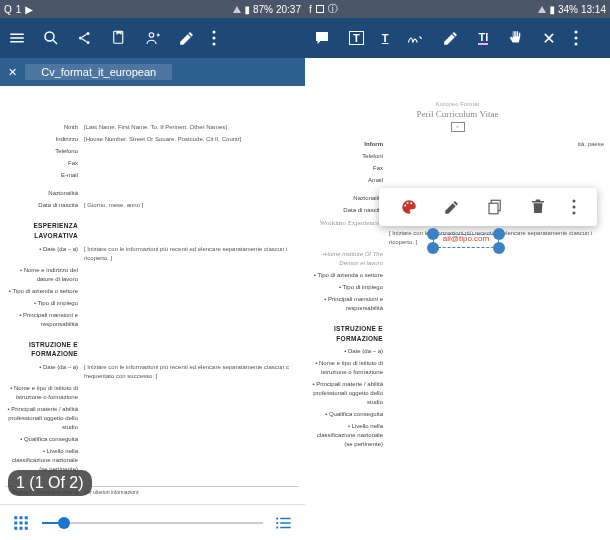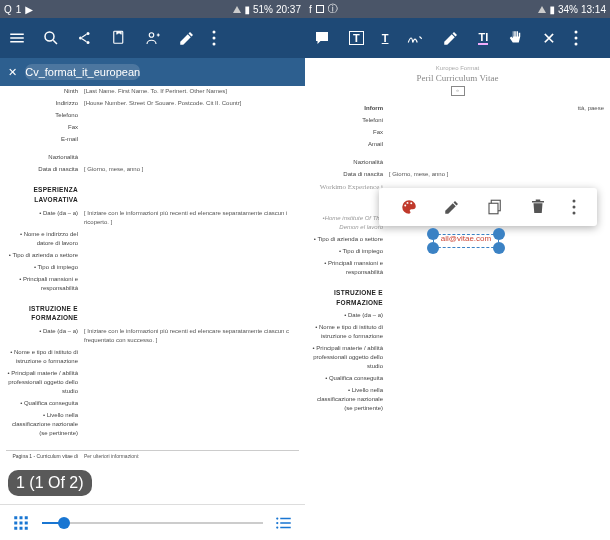--- a/index.html
+++ b/index.html
@@ -5,21 +5,21 @@
     * { margin: 0; padding: 0; box-sizing: border-box; }
     body { width: 610px; height: 540px; display: flex; font-family: Arial, sans-serif; background: #fff; }
     .screen { width: 305px; height: 540px; display: flex; flex-direction: column; position: relative; overflow: hidden; }
     .status-bar { height: 18px; background: #4a5568; color: #fff; display: flex; align-items: center; padding: 0 4px; font-size: 10px; }
     .status-left { display: flex; gap: 4px; align-items: center; }
     .status-right { margin-left: auto; display: flex; gap: 3px; align-items: center; }
     .toolbar { height: 40px; background: #1e4976; display: flex; align-items: center; padding: 0 8px; gap: 16px; }
     .toolbar svg, .toolbar .ticon { color: #fff; fill: #fff; }
     .tab-bar { height: 28px; background: #2d5f8f; display: flex; align-items: center; padding: 0 8px; color: #fff; font-size: 11px; gap: 8px; }
     .doc-area { flex: 1; background: #fff; position: relative; overflow: hidden; }
-    .doc-page { padding: 1px 6px; font-size: 6px; color: #333; line-height: 1.5; }
+    .doc-page { padding: 8px 6px; font-size: 6px; color: #333; line-height: 1.5; margin-top: 29px; }
     .doc-row { display: flex; margin-bottom: 3px; }
     .doc-label { width: 78px; text-align: right; padding-right: 6px; color: #444; flex-shrink: 0; }
     .doc-value { flex: 1; color: #555; }
     .doc-section { font-weight: bold; text-transform: uppercase; font-size: 6.5px; color: #222; margin: 8px 0 4px 0; letter-spacing: 0.3px; }
     .doc-section-row { display: flex; align-items: baseline; }
     .doc-section-row .doc-label { width: 78px; }
     .page-counter { position: absolute; bottom: 8px; left: 8px; background: rgba(60,60,60,0.85); color: #fff; font-size: 16px; padding: 4px 8px; border-radius: 10px; }
     .bottom-bar { height: 36px; background: #fff; border-top: 1px solid #ddd; display: flex; align-items: center; padding: 0 12px; gap: 12px; }
     .slider-track { flex: 1; height: 2px; background: #ccc; position: relative; }
     .slider-fill { position: absolute; left: 0; top: 0; height: 2px; width: 10%; background: #1976d2; }
@@ -47,21 +47,21 @@
 <div class="screen">
   <div class="status-bar">
     <div class="status-left">
       <span>Q</span>
       <span>1</span>
       <span>▶</span>
     </div>
     <div class="status-right">
       <span class="signal"></span>
       <span>▮</span>
-      <span>51%</span>
+      <span>87%</span>
       <span>20:37</span>
     </div>
   </div>
 
   <div class="toolbar">
     <svg width="18" height="18" viewBox="0 0 24 24">
         <path fill="#fff" d="M3 6h18v2H3zM3 11h18v2H3zM3 16h18v2H3z"></path>
       </svg>
     <svg width="18" height="18" viewBox="0 0 24 24">
         <circle cx="10" cy="10" r="6" stroke="#fff" stroke-width="2" fill="none"></circle>
@@ -86,21 +86,21 @@
       </svg>
     <svg width="4" height="18" viewBox="0 0 4 18">
         <circle cx="2" cy="3" r="1.5" fill="#fff"></circle>
         <circle cx="2" cy="9" r="1.5" fill="#fff"></circle>
         <circle cx="2" cy="15" r="1.5" fill="#fff"></circle>
       </svg>
   </div>
 
   <div class="tab-bar">
     <span>✕</span>
-    <span style="background:rgba(255,255,255,0.15);padding:2px 0;border-radius:7px;">Cv_format_it_european</span>
+    <span style="background:rgba(255,255,255,0.15);padding:2px 16px;">Cv_format_it_european</span>
   </div>
 
   <div class="doc-area">
     <div class="doc-page">
       <div class="doc-row">
           <div class="doc-label">Ninth</div>
           <div class="doc-value">[Last Name. First Name. To. If Perinert. Other Names]</div>
         </div>
       <div class="doc-row">
           <div class="doc-label">Indirizzo</div>
@@ -324,20 +324,20 @@
         </svg>
       <svg width="4" height="18" viewBox="0 0 4 18">
           <circle cx="2" cy="3" r="1.5" fill="#555"></circle>
           <circle cx="2" cy="9" r="1.5" fill="#555"></circle>
           <circle cx="2" cy="15" r="1.5" fill="#555"></circle>
         </svg>
     </div>
 
     <div class="selection-box">
       <div class="sel-border"></div>
-      <div class="sel-text">ail@vitae.com</div>
+      <div class="sel-text">ail@tipo.com</div>
       <div class="sel-handle tl"></div>
       <div class="sel-handle tr"></div>
       <div class="sel-handle bl"></div>
       <div class="sel-handle br"></div>
     </div>
   </div>
 </div>
 
 </body></html>

